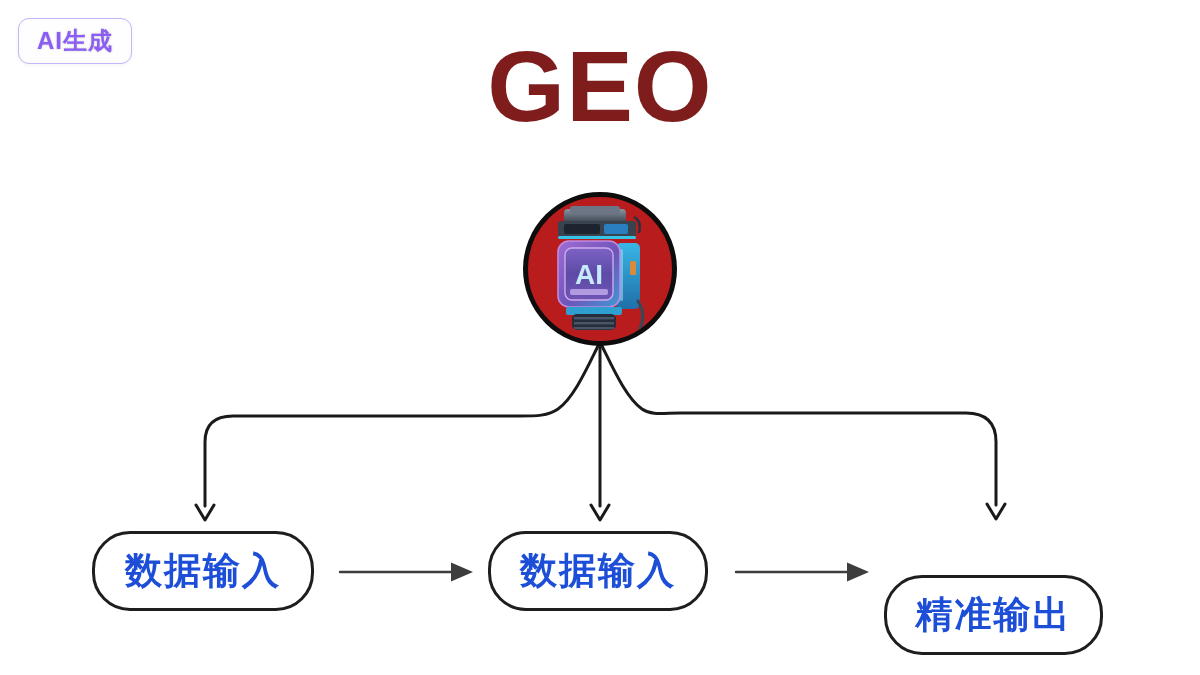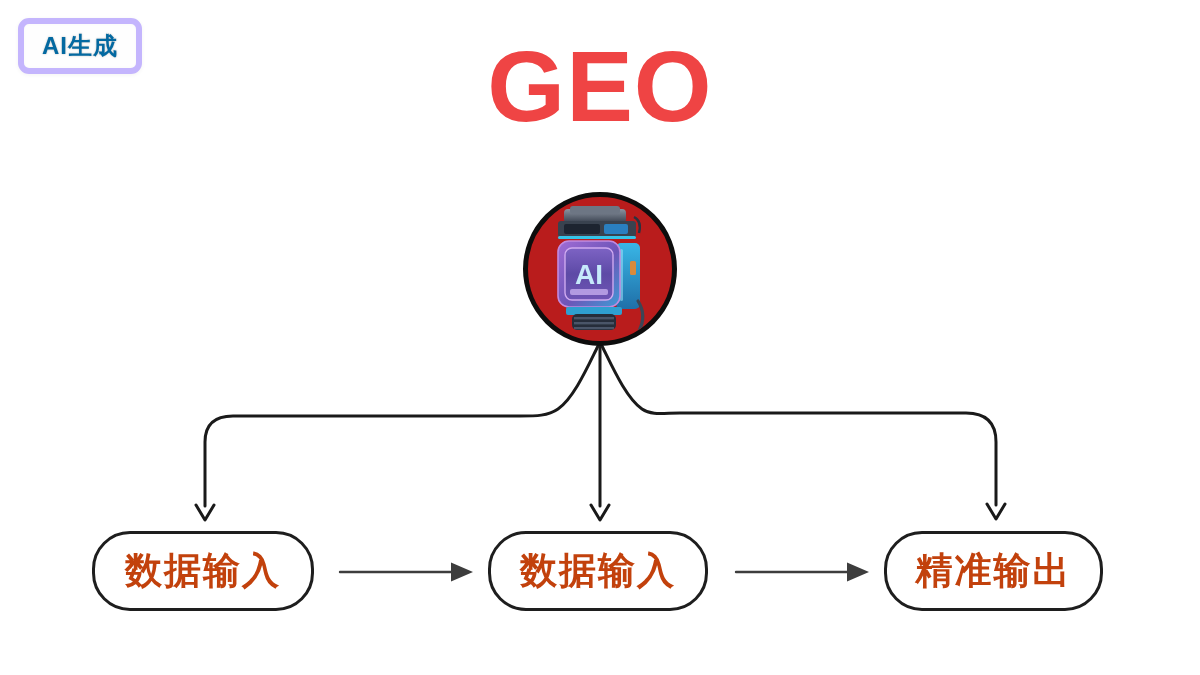--- a/index.html
+++ b/index.html
@@ -8,34 +8,34 @@
     background:#ffffff;
     font-family:"Liberation Sans","DejaVu Sans",sans-serif;
   }
   .canvas{position:absolute;inset:0;}
 
   
   .watermark{
     position:absolute;left:18px;top:18px;
     padding:6px 18px;border-radius:11px;
     background:#fefefe;
-    border:6px solid #c4b5fd;
+    border:1px solid #c4b5fd;
     box-shadow:0 1px 4px rgba(0,0,0,0.05), inset 0 0 3px rgba(0,0,0,0.03);
-    color:#0369a1;
+    color:#8b5cf6;
     text-shadow:0 0 2px rgba(175,175,175,0.85);
     font-size:24px;font-weight:700;letter-spacing:1px;
     user-select:none;
   }
 
   
   .title{
     position:absolute;left:0;top:36px;width:100%;
     text-align:center;
     font-size:100px;line-height:1.0;
-    font-weight:900;color:#ef4444;letter-spacing:1px;
+    font-weight:900;color:#7f1d1d;letter-spacing:1px;
   }
 
   
   .hub{
     position:absolute;left:523px;top:192px;
     width:144px;height:144px;border-radius:50%;
     border:5px solid #0d0d0d;background:#b91c1c;
     display:flex;align-items:center;justify-content:center;
     overflow:hidden;
   }
@@ -43,25 +43,25 @@
 
   
   svg.connectors{position:absolute;left:0;top:0;}
 
   
   .node{
     position:absolute;top:531px;height:80px;
     border:3px solid #1e1e1e;border-radius:38px;
     background:#ffffff;box-sizing:border-box;
     display:flex;align-items:center;justify-content:center;
-    font-size:37px;font-weight:700;color:#c2410c;letter-spacing:2px;
+    font-size:37px;font-weight:700;color:#1d4ed8;letter-spacing:2px;
   }
   .node-1{left:92px;width:222px;}
   .node-2{left:488px;width:220px;}
-  .node-3{left:884px;width:219px;}
+  .node-3{left:884px;width:219px;margin-top:44px;}
 </style>
 </head>
 <body>
 
 <div class="canvas">
 
   <div class="watermark">AI生成</div>
 
   <div class="title">GEO</div>
 

